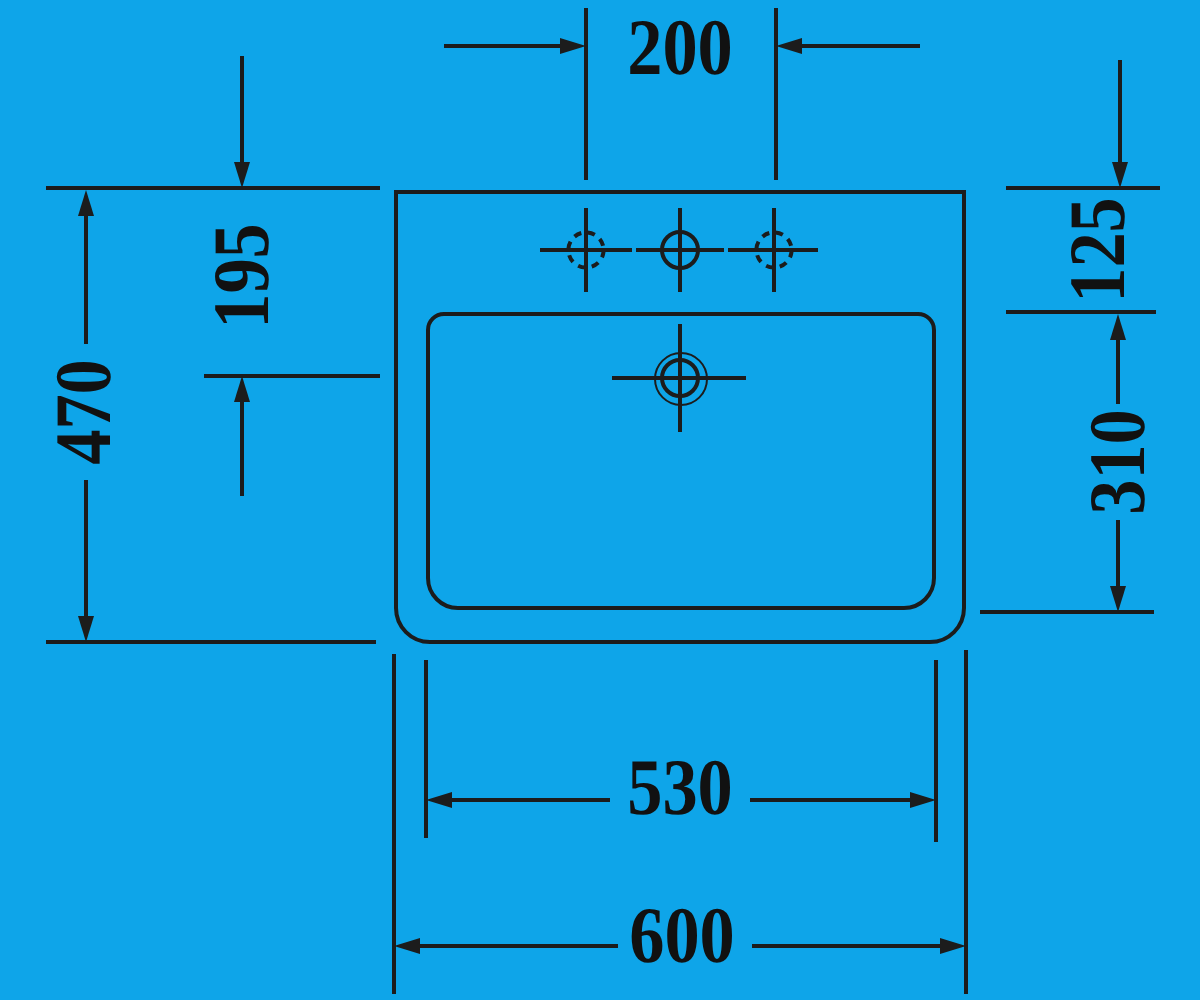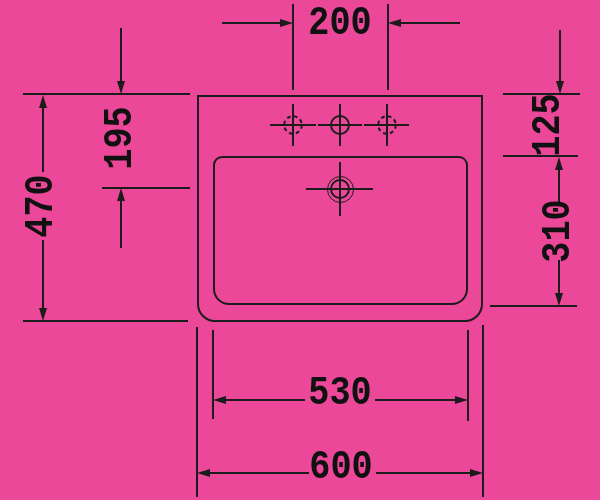--- a/index.html
+++ b/index.html
@@ -1,18 +1,18 @@
 <!DOCTYPE html>
 <html><head>
 <meta charset="utf-8">
 <style>
   html,body{margin:0;padding:0;background:#fff;}
   #stage{
-    position:relative;width:600px;height:500px;background:#ec4899;overflow:hidden;
-    font-family:Liberation Mono, monospace;
+    position:relative;width:600px;height:500px;background:#0ea5e9;overflow:hidden;
+    font-family:Liberation Serif, serif;
   }
   .ln{position:absolute;background:#1c1c1c;}
   .circ{position:absolute;border:2.2px solid #1c1c1c;border-radius:50%;box-sizing:border-box;background:transparent;}
   .circ.thin{border-width:1.4px;}
   .outline{position:absolute;border:2.2px solid #1c1c1c;box-sizing:border-box;background:transparent;}
   .dim-label{
     position:absolute;font-weight:bold;font-size:40px;line-height:1;color:#111;
     white-space:nowrap;transform:translate(-50%,-50%) scaleX(.88);
   }
   .dim-label.rot{transform:translate(-50%,-50%) rotate(-90deg) scaleX(.88);}

